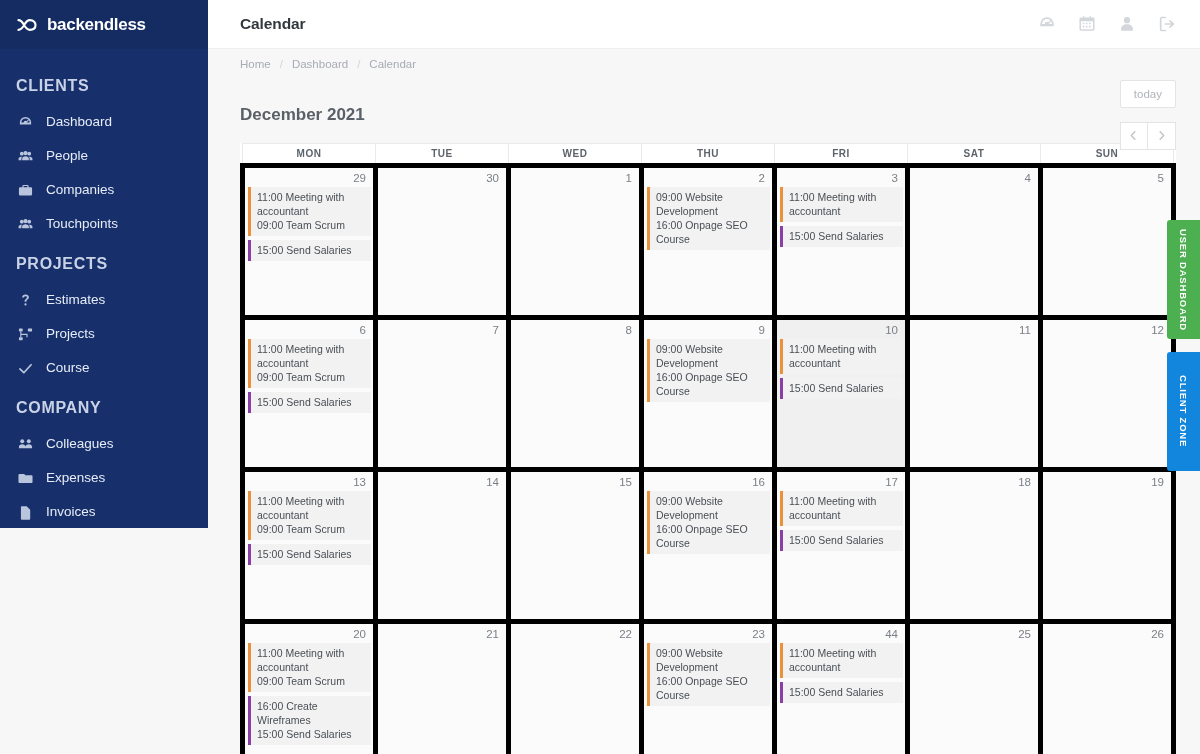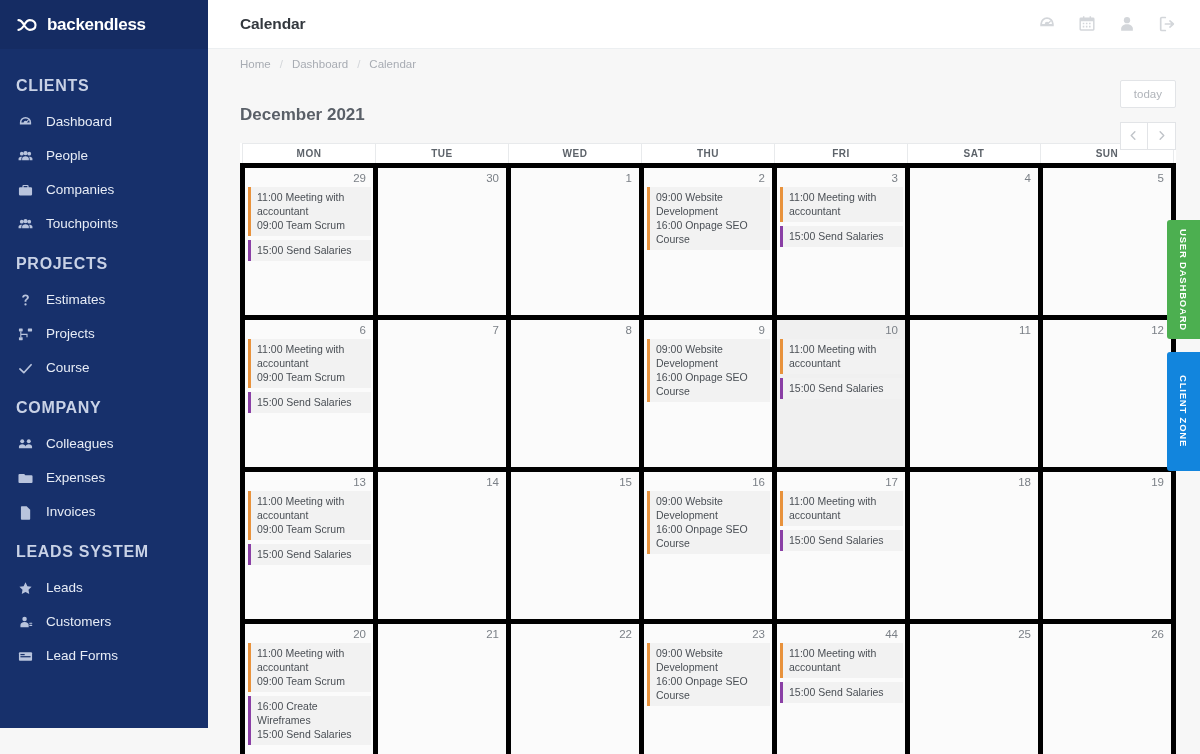--- a/index.html
+++ b/index.html
@@ -7,21 +7,21 @@
   html, body {
     width: 1200px; height: 754px;
     font-family: "Liberation Sans", sans-serif;
     background: #f7f7f7;
     overflow: hidden;
   }
   .app { display: flex; width: 1200px; height: 754px; position: relative; }
 
   
   .sidebar {
-    width: 208px; min-width: 208px; height: 728px;
+    width: 208px; min-width: 208px; height: 528px;
     background: #17306b;
     color: #fff;
     overflow: hidden;
     position: relative;
   }
   .logo-area {
     height: 49px;
     display: flex; align-items: center;
     padding-left: 16px;
     background: #152c63;

